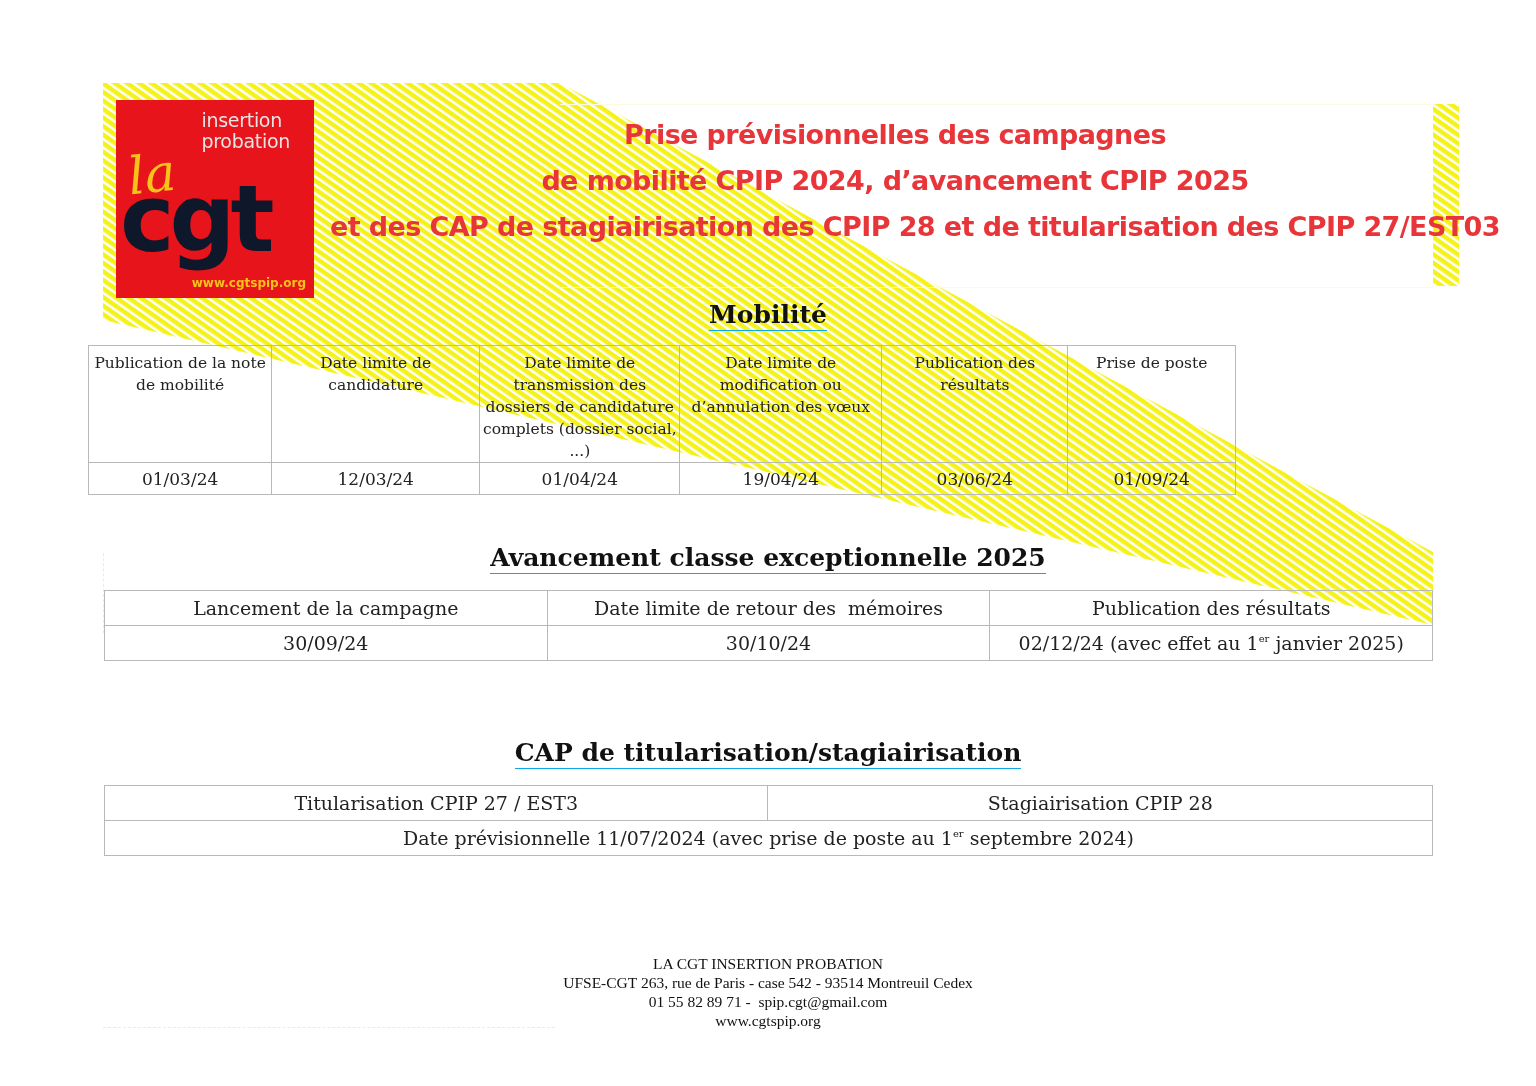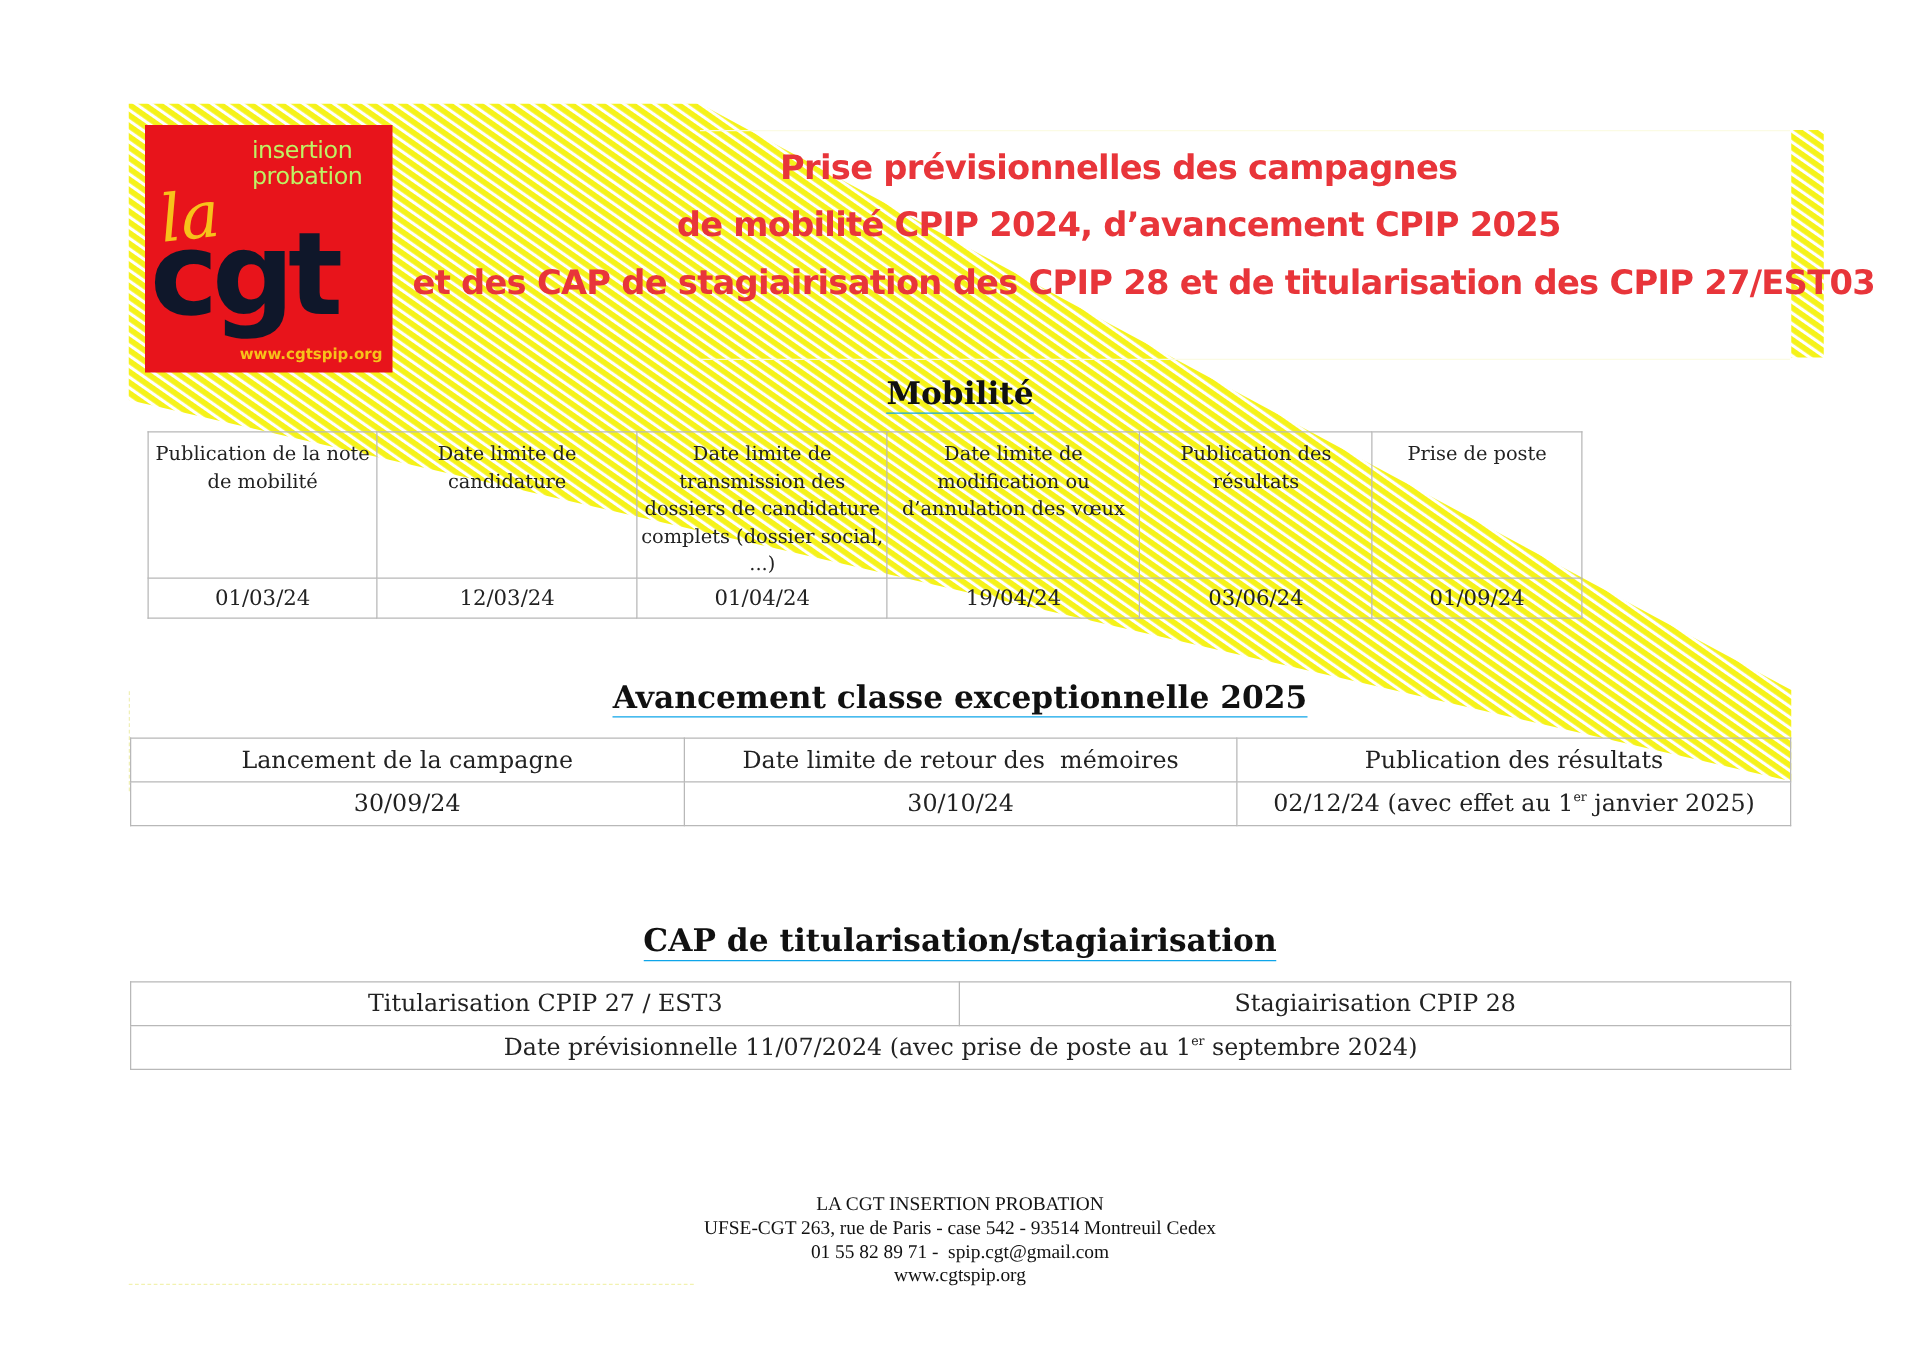--- a/index.html
+++ b/index.html
@@ -27,21 +27,21 @@
     
     .logo {
       left: 116px; top: 100px;
       width: 198px; height: 198px;
       background: #e8141b;
       box-sizing: border-box;
     }
     .logo .ip {
       position: absolute;
       right: 24px; top: 10px;
-      color: #bef264;
+      color: #e5e5e5;
       font-family: "DejaVu Sans", sans-serif;
       font-size: 19px;
       line-height: 21px;
       text-align: left;
       letter-spacing: -0.3px;
     }
     .logo .la {
       position: absolute;
       left: 12px; top: 48px;
       color: #f7c21a;
@@ -107,21 +107,21 @@
     }
     table.doc td {
       border: 1px solid #b8b8b8;
       text-align: center;
       color: #222;
       padding: 0;
     }
 
     
     #mob {
-      left: 118px; top: 345px;
+      left: 88px; top: 345px;
       width: 1148px;
       font-size: 15.5px;
       line-height: 22px;
     }
     #mob tr.hdr td { height: 77px; vertical-align: top; padding-top: 6px; }
     #mob tr.val td { height: 31px; font-size: 17px; vertical-align: middle; }
 
     #av {
       left: 104px; top: 590px;
       width: 1329px;

